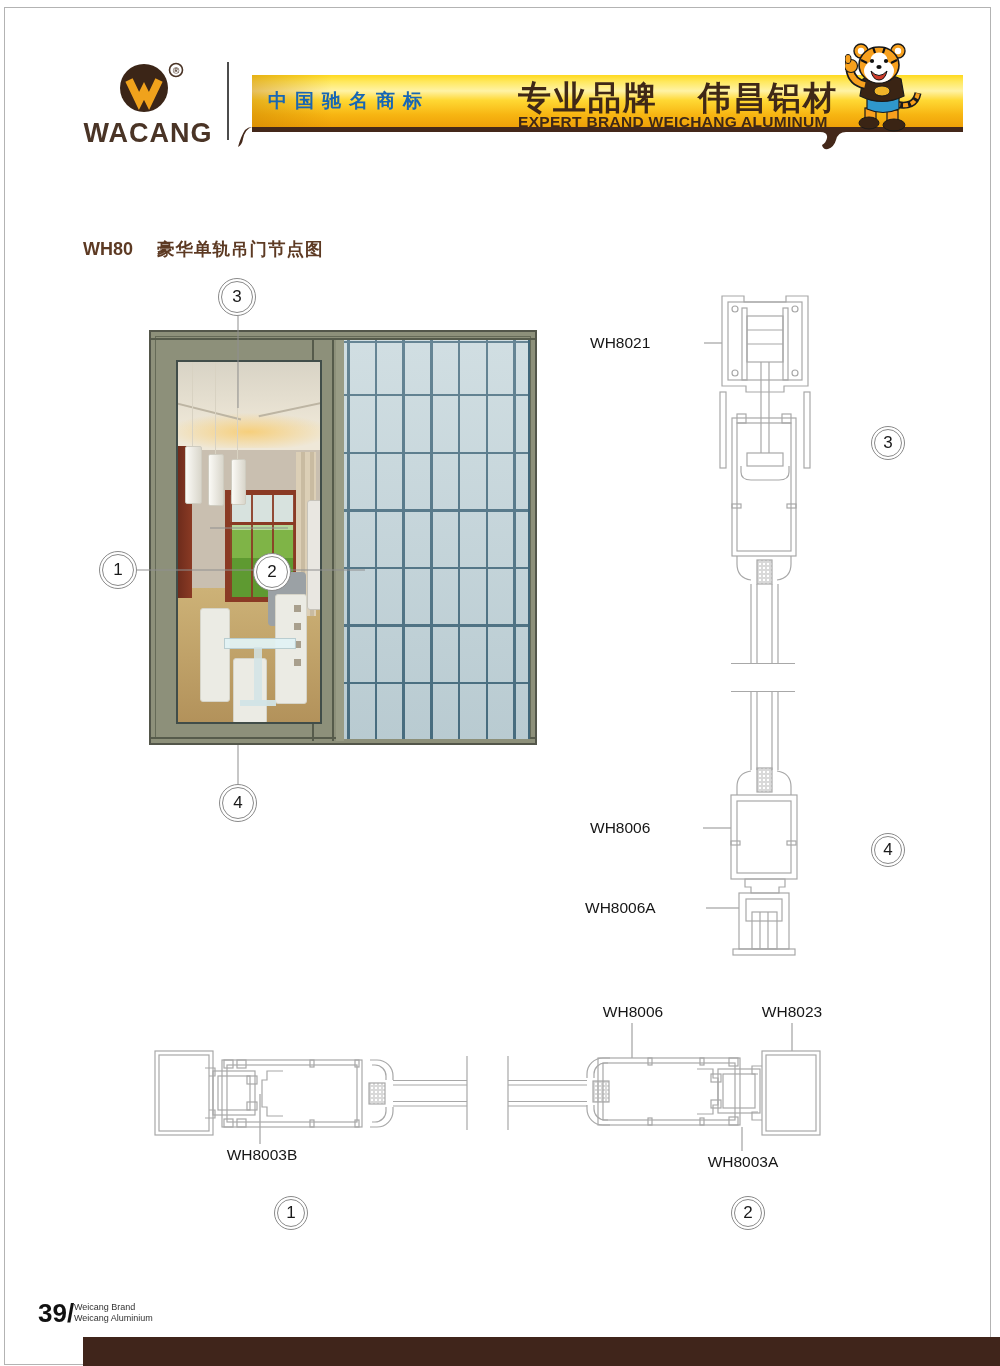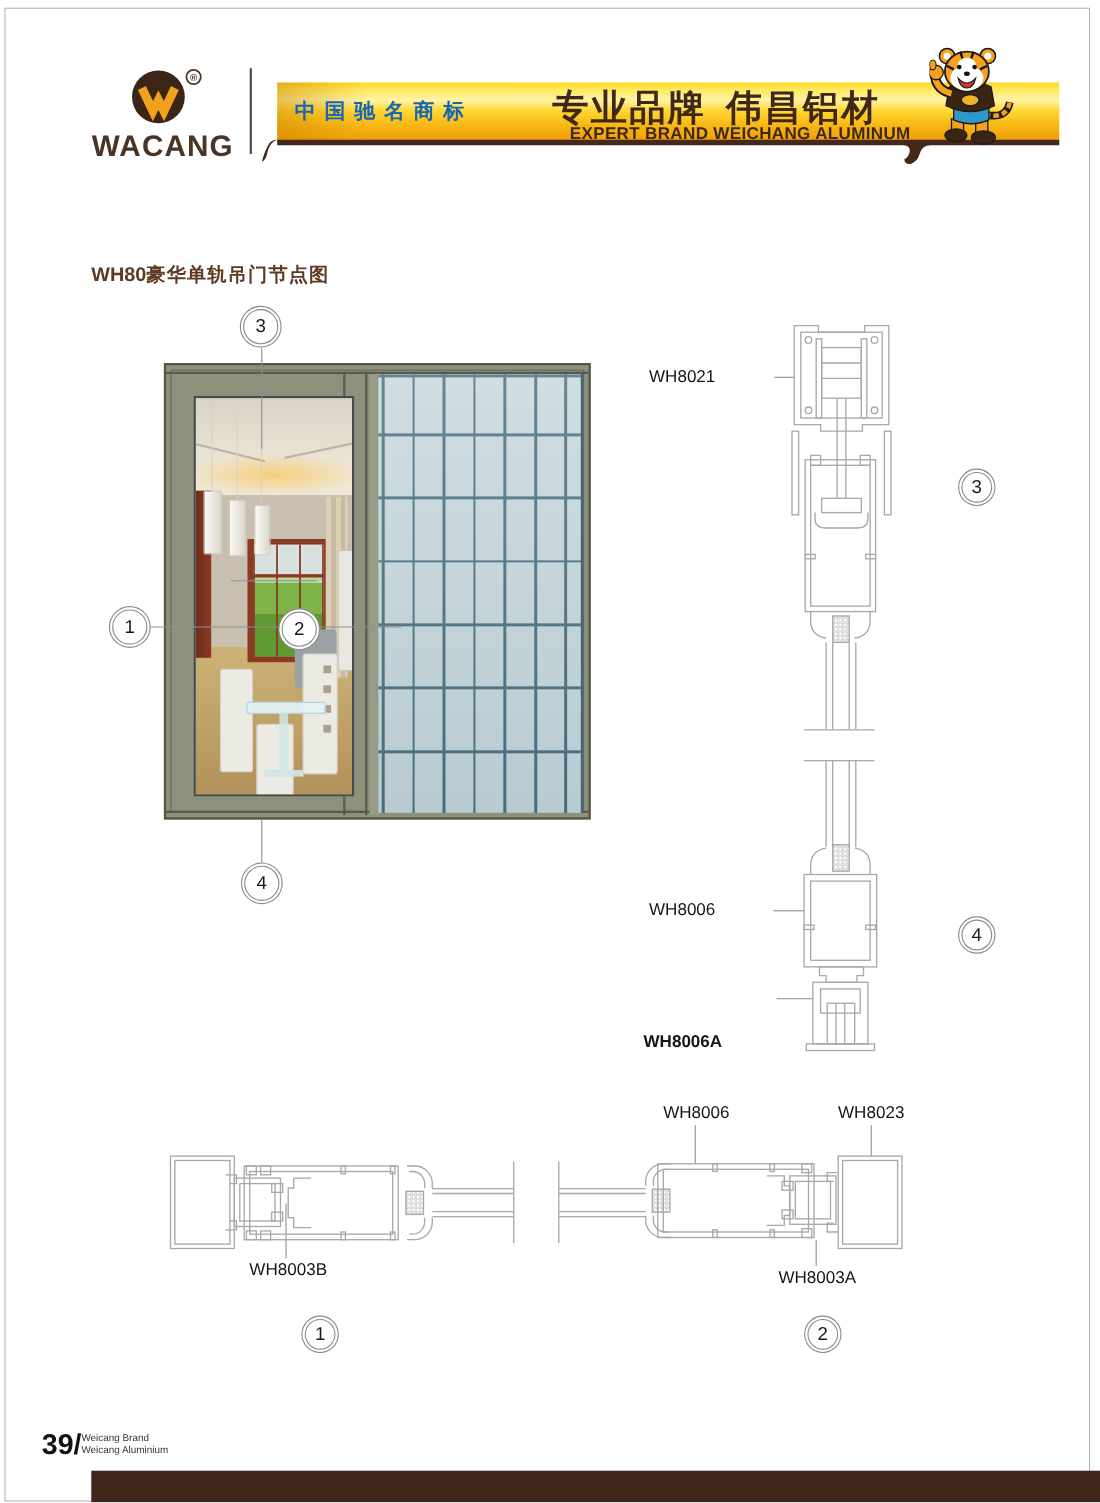--- a/index.html
+++ b/index.html
@@ -8,29 +8,29 @@
   .abs{position:absolute;}
   .page-border{position:absolute;left:4px;top:7px;width:985px;height:1356px;
         border:1px solid #b3b3b3;pointer-events:none;}
 
   
   .logo-wordmark{position:absolute;left:80px;top:118px;width:136px;text-align:center;
         font-size:27px;font-weight:bold;letter-spacing:1px;color:#4a3426;}
   .header-divider{position:absolute;left:227px;top:62px;width:2px;height:78px;background:#4c4c4c;}
   .banner-cn-left{position:absolute;left:268px;top:88px;font-size:19px;font-weight:bold;
         color:#1766b4;letter-spacing:8px;white-space:nowrap;}
-  .banner-brand-row{position:absolute;left:502px;top:76px;display:flex;gap:18px;
+  .banner-brand-row{position:absolute;left:518px;top:76px;display:flex;gap:40px;
         font-size:33px;font-weight:bold;color:#3f2817;letter-spacing:2px;white-space:nowrap;}
   .banner-en{position:absolute;left:518px;top:113px;font-size:15.5px;font-weight:bold;
         color:#3f2817;letter-spacing:0.3px;white-space:nowrap;}
 
   
   .title-row{position:absolute;left:83px;top:237px;display:flex;align-items:baseline;color:#5d3a23;}
   .title-series{font-size:18px;font-weight:bold;}
-  .title-name{font-size:17.5px;font-weight:bold;margin-left:0;letter-spacing:1px;}
+  .title-name{font-size:17.5px;font-weight:bold;margin-left:24px;letter-spacing:1px;}
 
   
   .elevation{position:absolute;left:149px;top:330px;width:388px;height:415px;
         background:#8d907a;border:2px solid #53564a;box-sizing:border-box;}
   .elev-inner-line{position:absolute;left:4px;top:4px;right:4px;bottom:4px;
         border:1px solid rgba(70,75,58,0.55);}
   .elev-topline{position:absolute;left:0;top:6px;width:100%;height:2px;background:#565b4b;}
   .elev-bottomline{position:absolute;left:0;top:405px;width:100%;height:2px;background:#565b4b;}
   .mullion-line{position:absolute;top:6px;width:2px;height:403px;background:#565b4b;}
   .mullion-strip{position:absolute;left:185px;top:8px;width:8px;height:401px;background:#999c85;}
@@ -360,21 +360,21 @@
     </div>
   <div class="co co-sm" style="left:274px;top:1196px;">
     <div class="co-inner">1</div>
     </div>
   <div class="co co-sm" style="left:731px;top:1196px;">
     <div class="co-inner">2</div>
     </div>
 
   <div class="dlabel t-right" style="left:590px;top:334px;width:112px;">WH8021</div>
   <div class="dlabel t-right" style="left:590px;top:819px;width:112px;">WH8006</div>
-  <div class="dlabel t-right" style="left:585px;top:939px;width:118px;font-weight:bold;">WH8006A</div>
+  <div class="dlabel t-right" style="left:585px;top:899px;width:118px;">WH8006A</div>
   <div class="dlabel t-center" style="left:595px;top:1003px;width:76px;">WH8006</div>
   <div class="dlabel t-center" style="left:754px;top:1003px;width:76px;">WH8023</div>
   <div class="dlabel t-center" style="left:214px;top:1146px;width:96px;">WH8003B</div>
   <div class="dlabel t-center" style="left:695px;top:1153px;width:96px;">WH8003A</div>
 
   <div class="footer-num">39/</div>
   <div class="footer-brand">
     <div>Weicang Brand</div>
     <div>Weicang Aluminium</div>
   </div>

